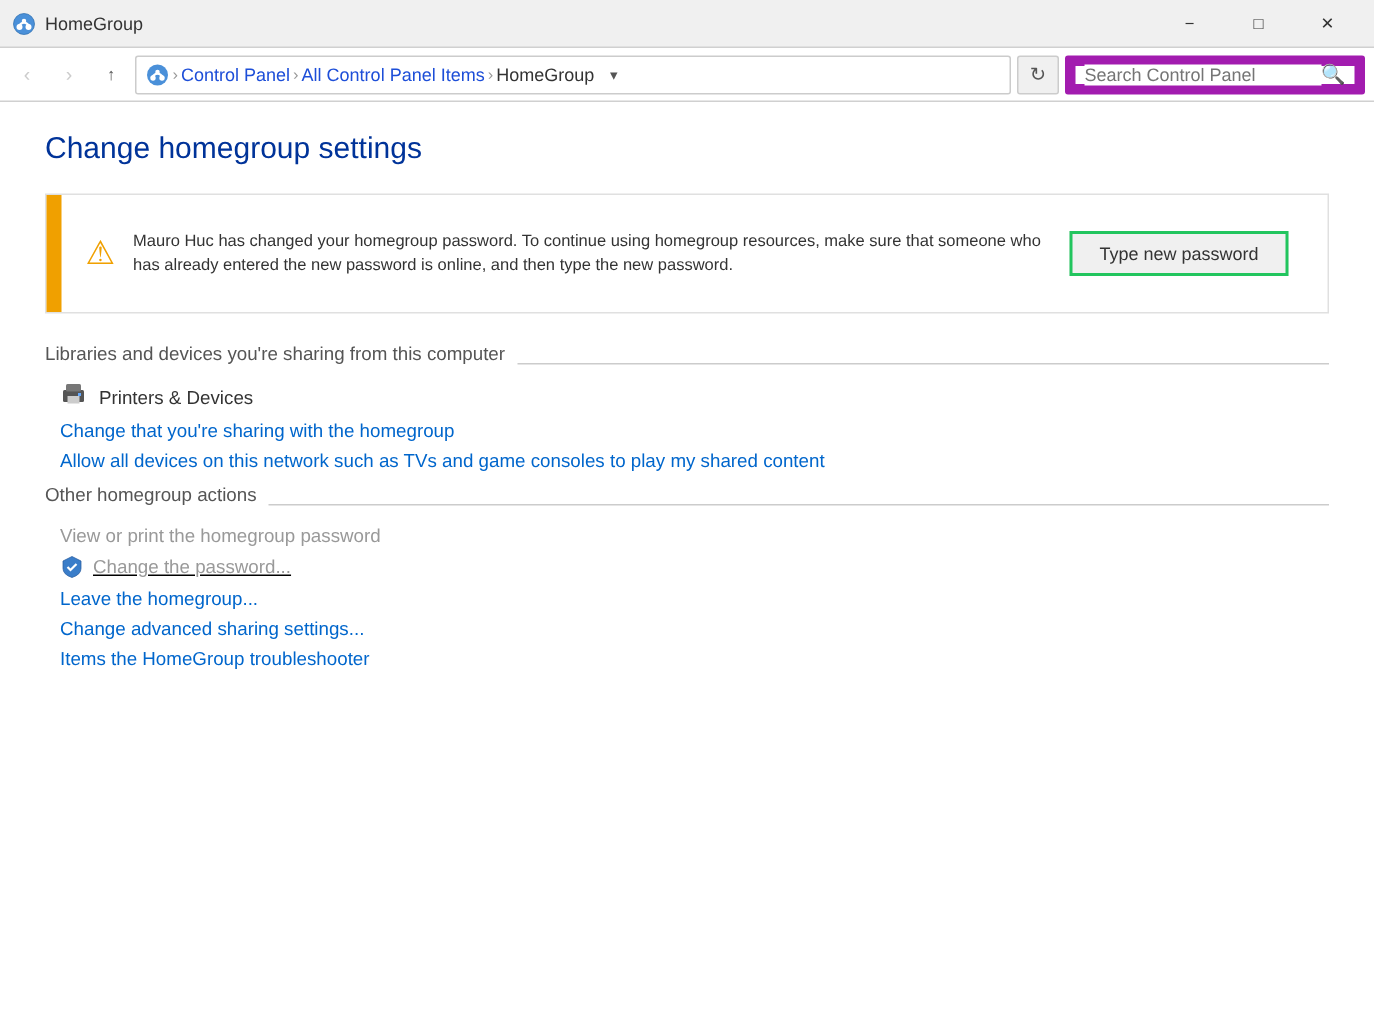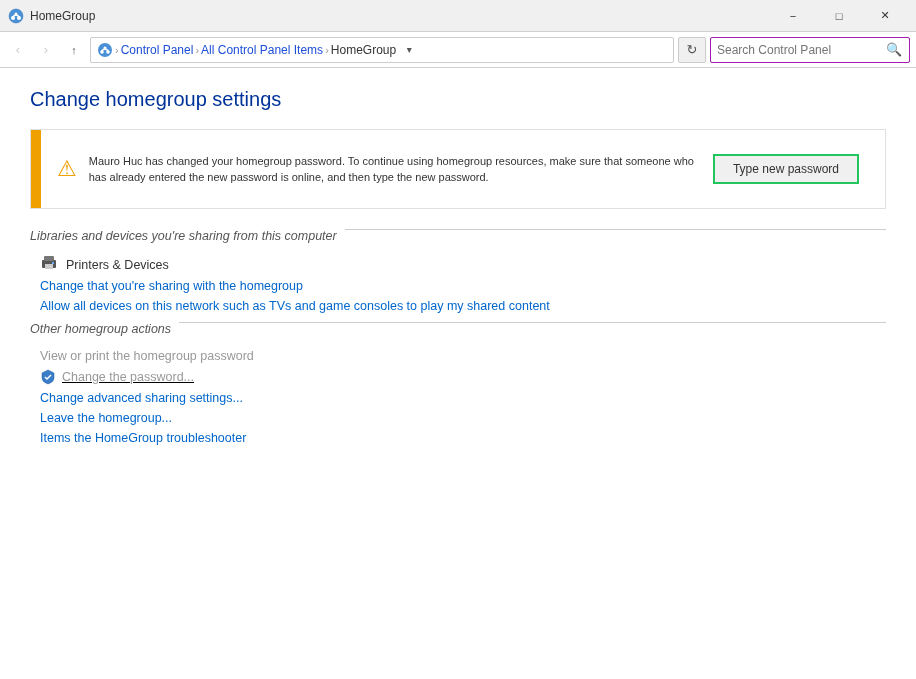--- a/index.html
+++ b/index.html
@@ -126,21 +126,21 @@
       display: flex;
       align-items: center;
       justify-content: center;
       border-radius: 2px;
       color: #555;
       font-size: 13px;
     }
     .search-box {
       width: 200px;
       height: 26px;
-      border: 1px solid #a21caf;
+      border: 7px solid #a21caf;
       border-radius: 2px;
       display: flex;
       align-items: center;
       padding: 0 6px;
       background: #fff;
     }
     .search-box input {
       flex: 1;
       border: none;
       outline: none;
@@ -209,23 +209,22 @@
       background: #f0f0f0;
       cursor: pointer;
       font-size: 12px;
       font-family: 'Segoe UI', sans-serif;
       color: #333;
     }
 
     
     .section-header {
       display: flex;
-      align-items: flex-start;
+      align-items: flex-end;
       margin: 18px 0 10px 0;
-      font-style: italic;
     }
     .section-title {
       font-size: 12.5px;
       color: #555;
       white-space: nowrap;
       margin-right: 8px;
     }
     .section-line {
       flex: 1;
       height: 1px;
@@ -370,16 +369,16 @@
   <a class="action-link disabled">View or print the homegroup password</a>
 
   <div class="other-action-item">
     <svg class="other-action-icon" viewBox="0 0 16 16">
       <path d="M8 1 L14 4 L14 9 Q14 13 8 15 Q2 13 2 9 L2 4 Z" fill="#3a7dc9" stroke="#2a5da0" stroke-width="0.5"></path>
       <path d="M5 8 L7 10 L11 6" fill="none" stroke="#fff" stroke-width="1.5"></path>
     </svg>
     <a class="action-link disabled" style="padding:0;">Change the password...</a>
   </div>
 
+  <a class="action-link">Leave the homegroup...</a>
   <a class="action-link">Change advanced sharing settings...</a>
-  <a class="action-link">Leave the homegroup...</a>
   <a class="action-link">Items the HomeGroup troubleshooter</a>
 </div>
 
 </body></html>

